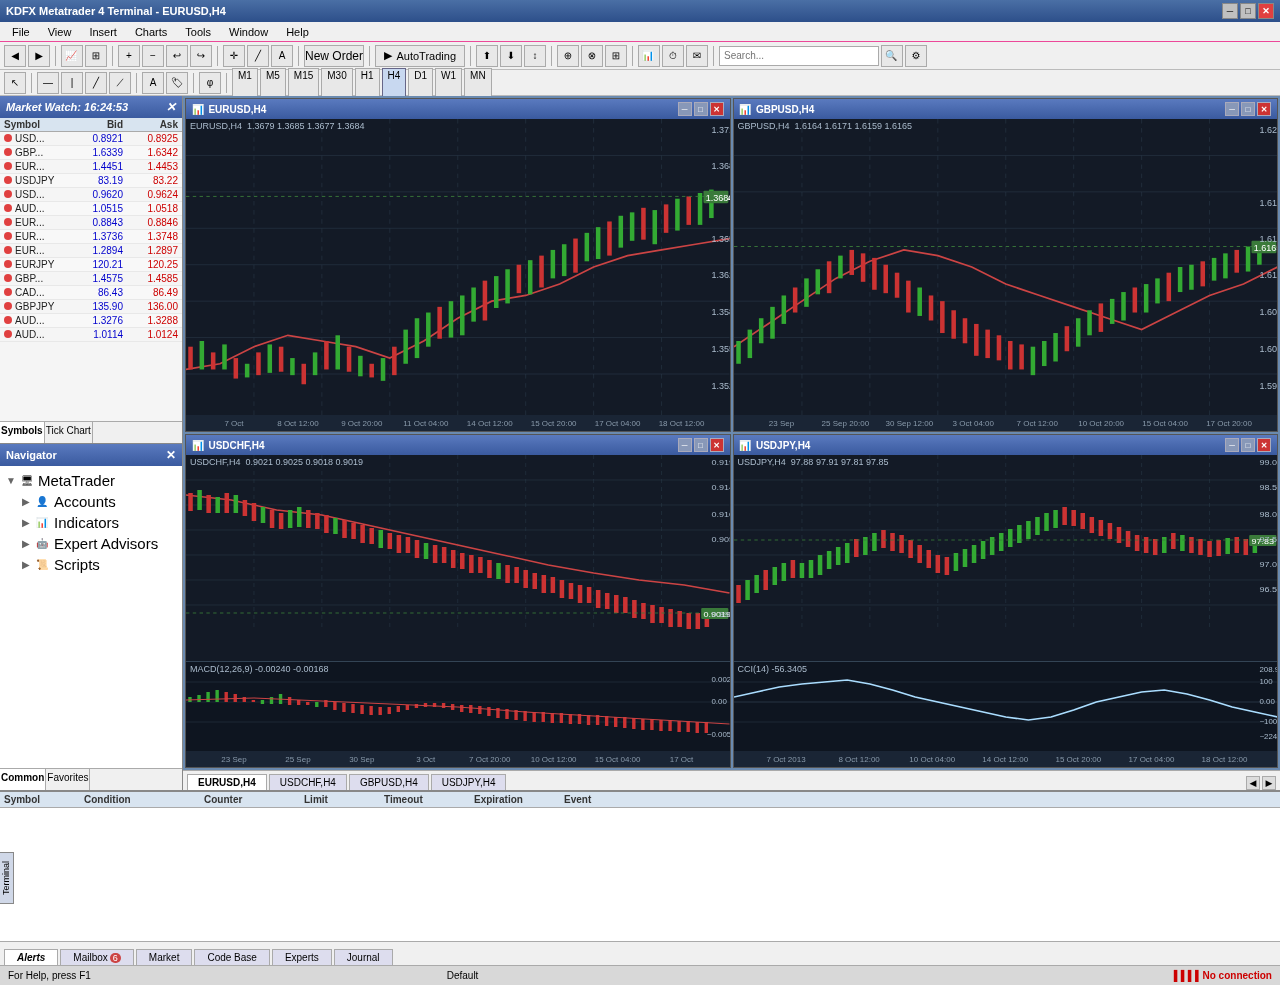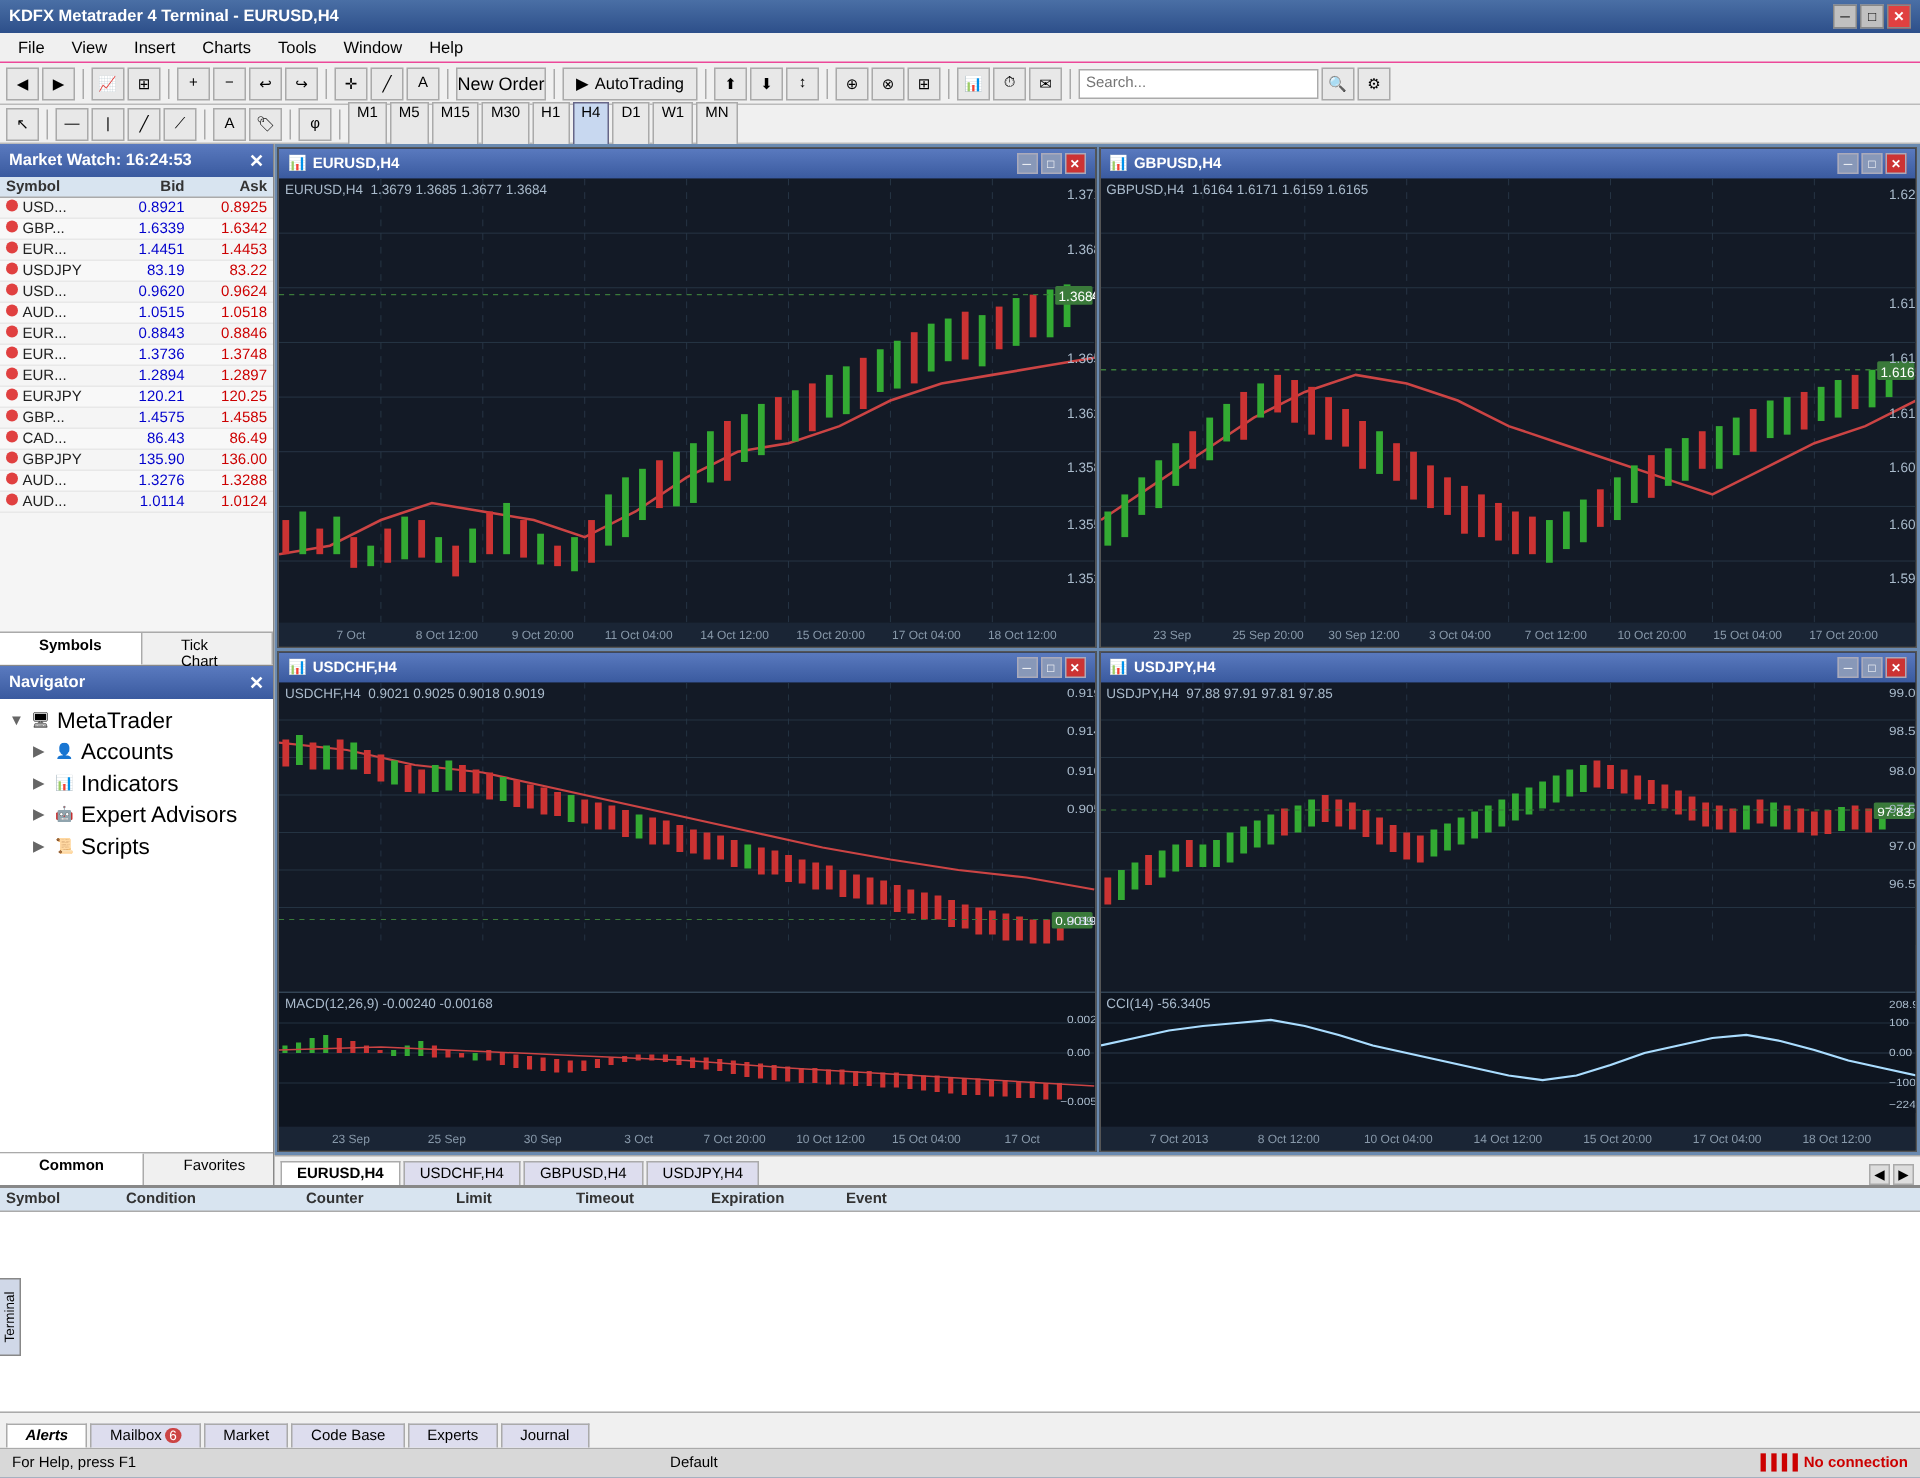--- a/index.html
+++ b/index.html
@@ -131,20 +131,21 @@
     #market-watch-header {
       background: linear-gradient(to bottom, #5a7abf, #3a5a9f);
       color: white;
       padding: 2px 6px;
       font-size: 11px;
       font-weight: bold;
       display: flex;
       align-items: center;
       justify-content: space-between;
       height: 22px;
+      font-style: italic;
     }
     .panel-close { cursor: pointer; color: white; font-size: 12px; }
     #market-watch-cols {
       display: grid;
       grid-template-columns: 1fr 55px 55px;
       background: #d8e4f0;
       border-bottom: 1px solid #aaa;
       padding: 1px 4px;
     }
     .col-header { font-size: 10px; font-weight: bold; color: #333; }
@@ -167,21 +168,21 @@
     .sym-name { font-size: 10px; color: #222; }
     .sym-bid { font-size: 10px; text-align: right; color: #0000cc; }
     .sym-ask { font-size: 10px; text-align: right; color: #cc0000; }
     #market-watch-tabs {
       display: flex;
       border-top: 1px solid #aaa;
       background: #f0f0f0;
       height: 22px;
     }
     .mw-tab {
-      padding: 3px 26px;
+      padding: 3px 1px;
       font-size: 10px;
       cursor: pointer;
       border-right: 1px solid #aaa;
     }
     .mw-tab.active { background: #fff; font-weight: bold; }
 
     
     #navigator {
       display: flex;
       flex-direction: column;

